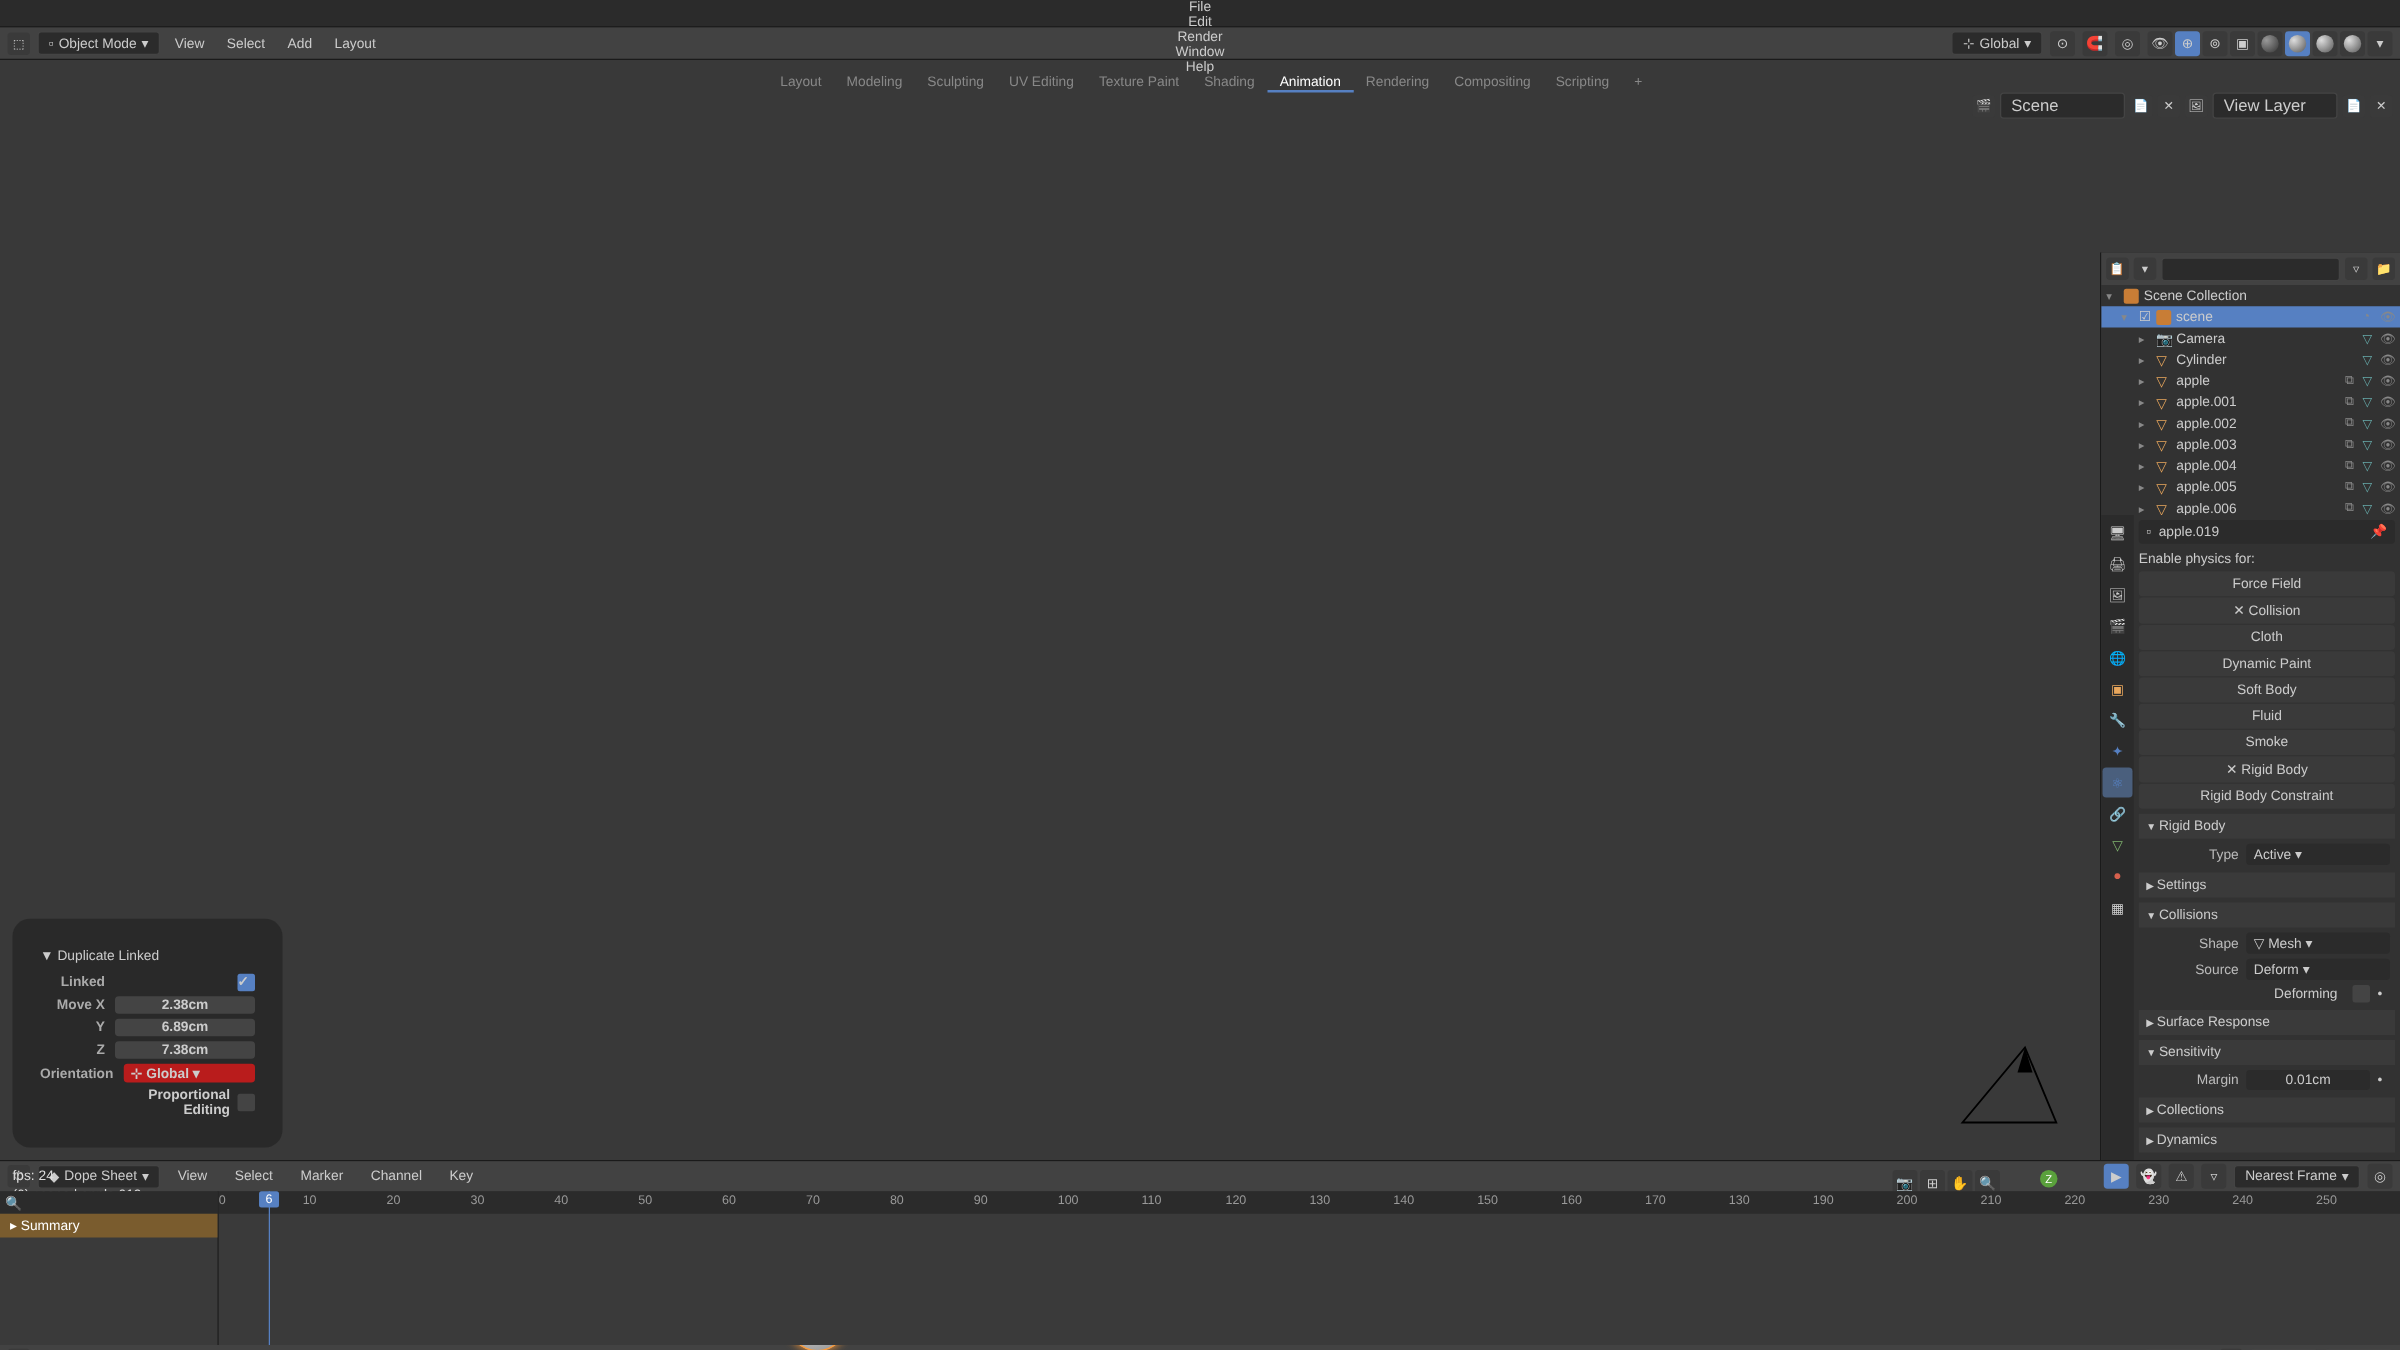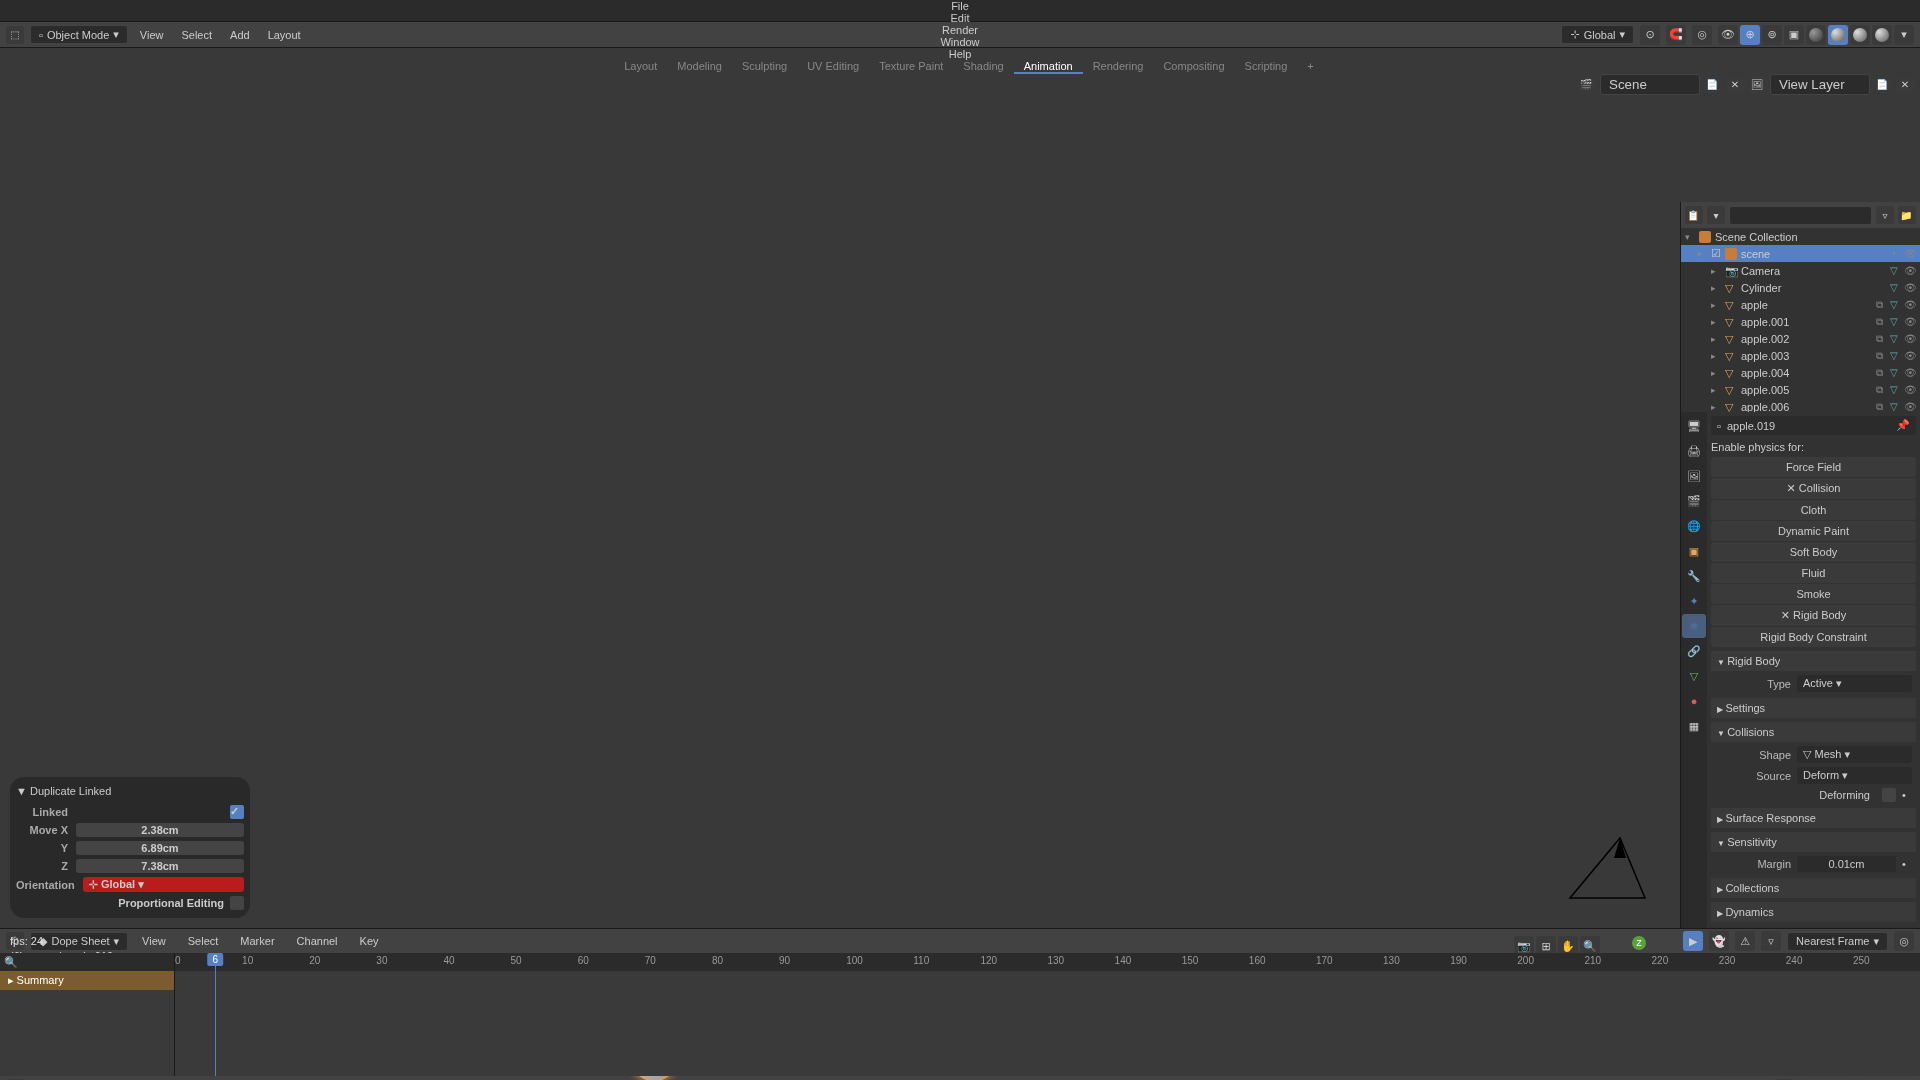--- a/index.html
+++ b/index.html
@@ -32,21 +32,21 @@
 .viewport { flex: 1; background: linear-gradient(180deg, #393939 0%, #505050 60%, #393939 100%); position: relative; }
 .vp-info { position: absolute; top: 6px; left: 10px; color: #ddd; line-height: 1.4; }
 .nav-giz { position: absolute; top: 8px; right: 8px; width: 66px; height: 66px; }
 .nav-axis { position: absolute; width: 14px; height: 14px; border-radius: 50%; font-size: 9px; display: flex; align-items: center; justify-content: center; color: #fff; }
 .nav-x { background: #d64545; right: 0; top: 26px; }
 .nav-y { background: #5aa13c; left: 26px; top: 0; }
 .nav-z { background: #3f7fbf; left: 26px; top: 26px; }
 .nav-tools { position: absolute; top: 8px; right: 80px; display: flex; gap: 2px; }
 
 
-.redo-panel { position: absolute; bottom: 10px; left: 10px; width: 240px; background: rgba(40,40,40,0.92); border-radius: 14px; padding: 6px; }
+.redo-panel { position: absolute; bottom: 10px; left: 10px; width: 216px; background: rgba(40,40,40,0.92); border-radius: 14px; padding: 22px; }
 .redo-hdr { font-size: 11px; padding: 2px 0 6px; }
 .redo-row { display: flex; align-items: center; justify-content: space-between; padding: 2px 0; font-weight: bold; }
 .redo-lbl { color: #aaa; flex: 0 0 60px; text-align: right; padding-right: 8px; }
 .redo-val { background: #444; padding: 1px 6px; border-radius: 3px; flex: 1; text-align: center; }
 .redo-chk { width: 14px; height: 14px; background: #5680c2; border-radius: 2px; }
 .redo-sel { background: #b91c1c; padding: 1px 6px; border-radius: 3px; flex: 1; }
 
 
 .right-col { width: 240px; background: #393939; display: flex; flex-direction: column; border-left: 1px solid #1a1a1a; }
 .outliner { flex: 0 0 210px; background: #323232; overflow: hidden; }

